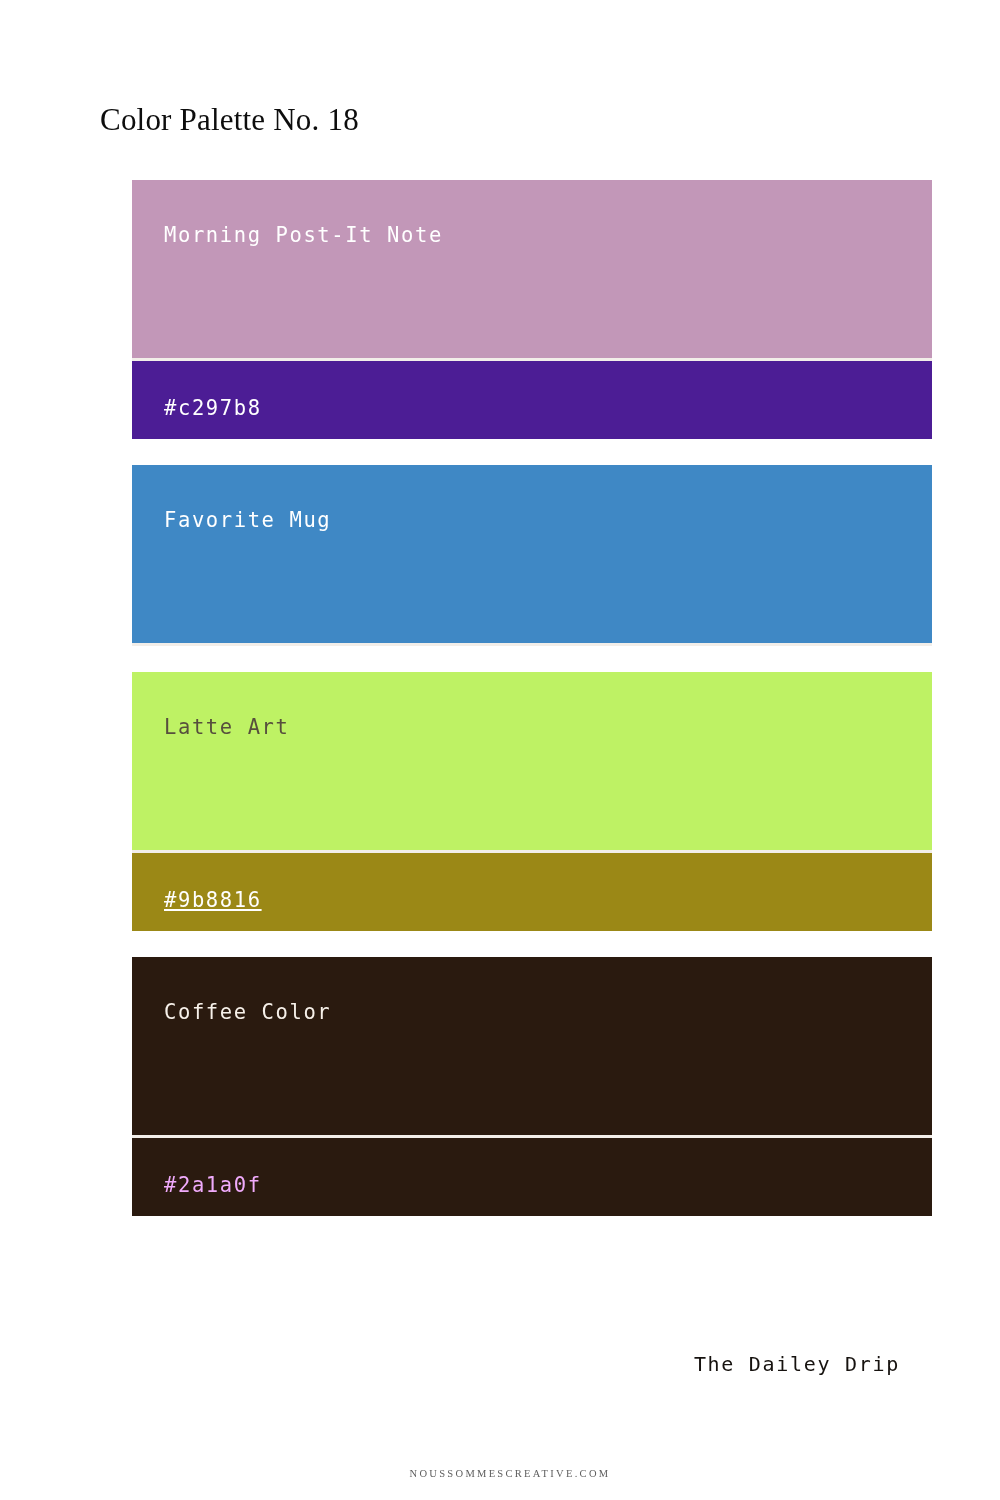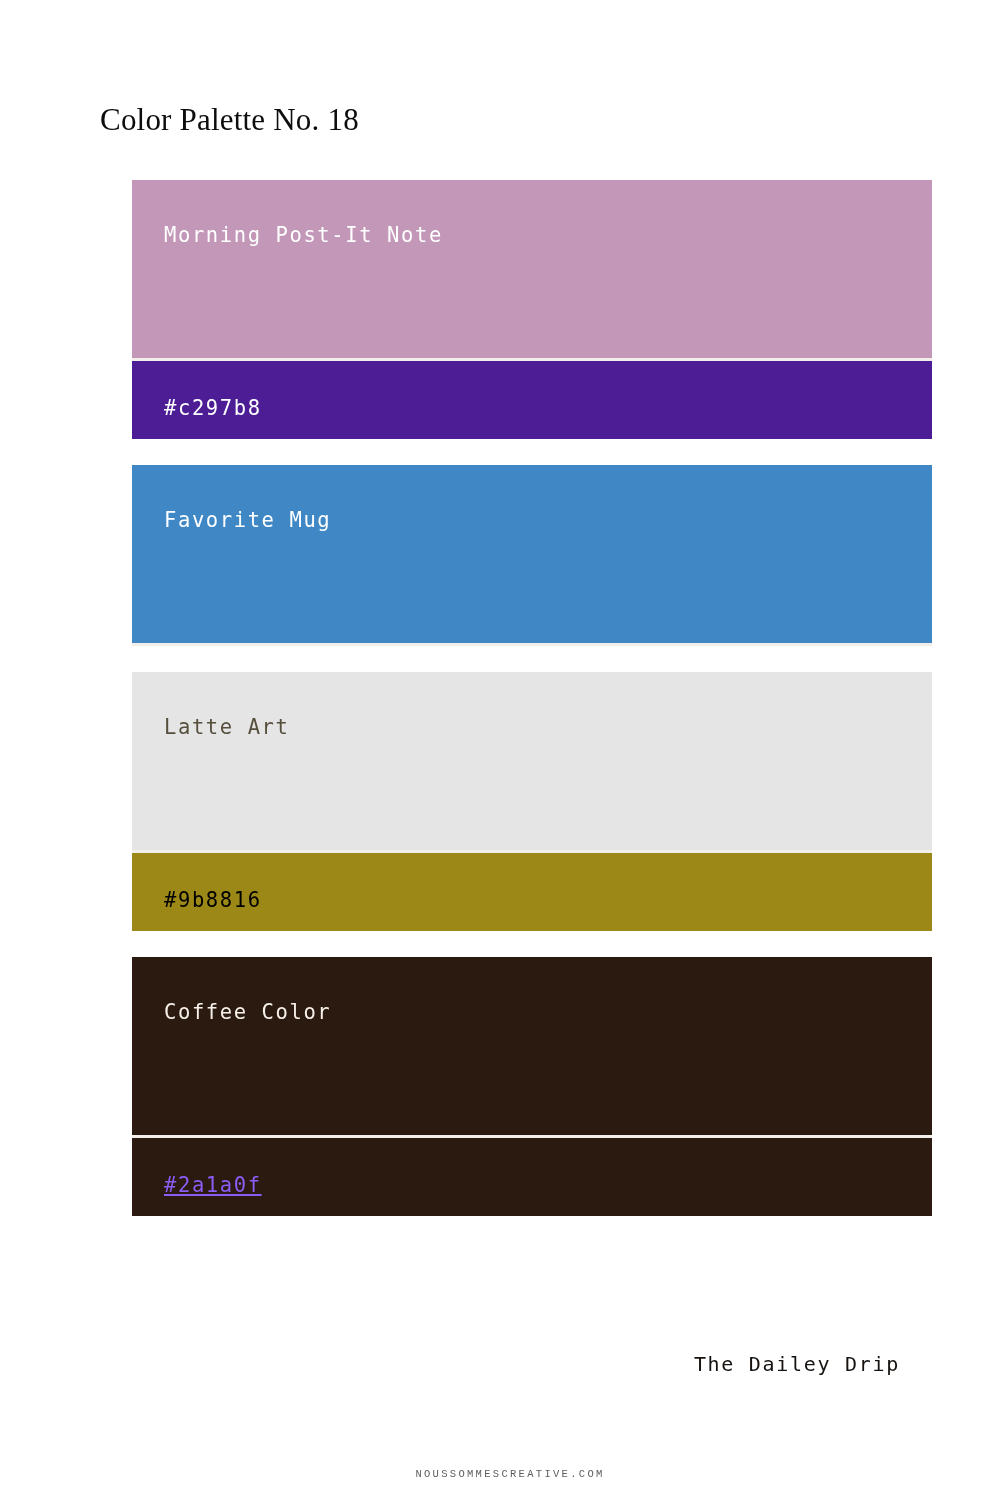--- a/index.html
+++ b/index.html
@@ -102,21 +102,21 @@
     white-space: nowrap;
     text-align: right;
   }
 
   .watermark {
     position: absolute;
     left: 0;
     top: 1468px;
     width: 1000px;
     text-align: center;
-    font-family: Liberation Mono, monospace;
+    font-family: Liberation Serif, serif;
     font-size: 10.5px;
     letter-spacing: 2.3px;
     color: #5e5e5e;
     white-space: nowrap;
     padding-left: 20px;
   }
 </style>
 </head>
 <body style="background: rgb(255, 255, 255);">
 
@@ -137,36 +137,36 @@
     </div>
 
     <div class="card">
       <div class="card-main" style="background: rgb(63, 136, 197);">
         <div class="card-name" style="color: #ffffff;">Favorite Mug</div>
       </div>
       <div class="divider" style="background: rgb(242, 238, 233);"></div>
     </div>
 
     <div class="card">
-      <div class="card-main" style="background: #e5e5e5;">
+      <div class="card-main" style="background: #bef264;">
         <div class="card-name" style="color: rgb(87, 79, 61);">Latte Art</div>
       </div>
       <div class="divider" style="background: rgb(242, 238, 233);"></div>
       <div class="card-hex" style="background: rgb(155, 136, 22);">
-        <div class="card-hex-label" style="color: #000000;">#9b8816</div>
+        <div class="card-hex-label" style="color: #ffffff; text-decoration: underline;">#9b8816</div>
       </div>
     </div>
 
     <div class="card">
       <div class="card-main" style="background: rgb(42, 26, 15);">
         <div class="card-name" style="color: rgb(247, 241, 234);">Coffee Color</div>
       </div>
       <div class="divider" style="background: rgb(242, 238, 233);"></div>
       <div class="card-hex" style="background: rgb(42, 26, 15);">
-        <div class="card-hex-label" style="color: #8b5cf6; text-decoration: underline;">#2a1a0f</div>
+        <div class="card-hex-label" style="color: #f0abfc;">#2a1a0f</div>
       </div>
     </div>
 
   </div>
 
   <div class="brand">The Dailey Drip</div>
 
   <div class="watermark" style="color: rgb(94, 94, 94);">NOUSSOMMESCREATIVE.COM</div>
 
 </div>

